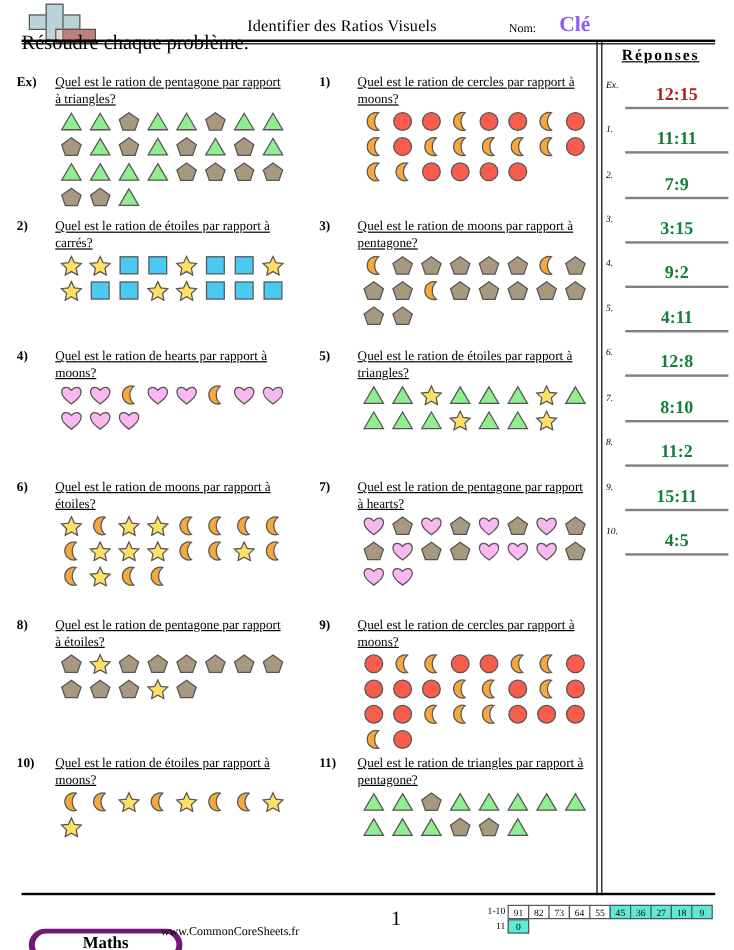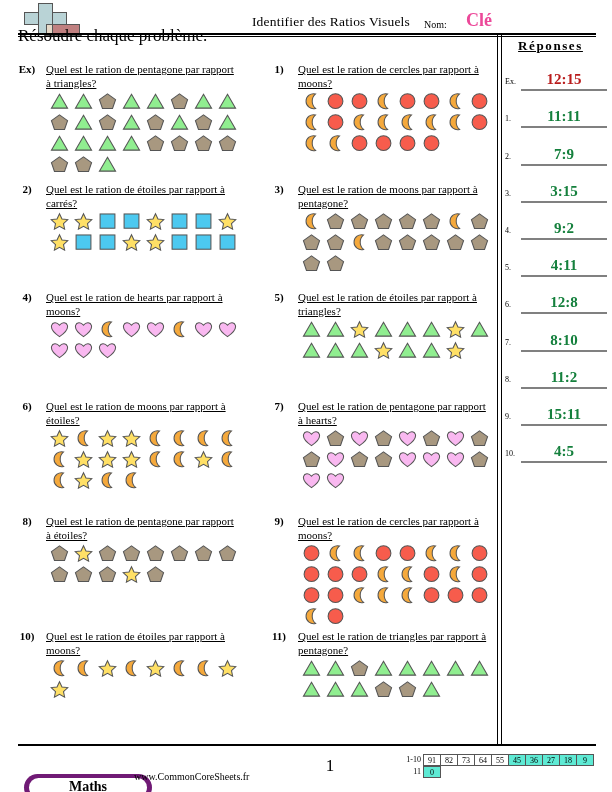--- a/index.html
+++ b/index.html
@@ -18,51 +18,51 @@
   .logo .cross-v { position: absolute; left: 18px; top: 1px; width: 15px; height: 31px;
                    background: #b9d3d6; border: 1px solid #555; }
   .logo .cross-h { position: absolute; left: 4px; top: 10px; width: 43px; height: 13px;
                    background: #b9d3d6; border: 1px solid #555; }
   .logo .book { position: absolute; left: 26px; top: 22px; width: 34px; height: 12px;
                 background: #c08080; border: 1px solid #555; }
   .logo .book-edge { position: absolute; left: 26px; top: 22px; width: 7px; height: 12px;
                      background: #e6d9c8; border: 1px solid #555; }
 
   .title { position: absolute; left: 160px; top: 14px; width: 250px;
-           text-align: right; font-size: 13.5px; letter-spacing: .2px; }
+           text-align: center; font-size: 13.5px; letter-spacing: .2px; }
   .nom-label { position: absolute; left: 424px; top: 19px; font-size: 10px; }
   .nom-value { position: absolute; left: 466px; top: 10px; font-size: 18px;
-               font-weight: bold; color: #ec4899; font-family: "Liberation Serif", serif; }
+               font-weight: bold; color: #8b5cf6; font-family: "Liberation Serif", serif; }
 
   .rule-top { position: absolute; left: 18px; top: 33px; width: 578px; height: 2px; background: #000; }
   .rule-top2 { position: absolute; left: 18px; top: 36px; width: 578px; height: 1px; background: #000; }
 
   .instructions { position: absolute; left: 18px; top: 26px; font-size: 17px;
                   font-weight: normal; }
 
   
   .vdiv { position: absolute; left: 497px; top: 34px; width: 1px; height: 712px; background: #000; }
   .vdiv2 { position: absolute; left: 501px; top: 34px; width: 1px; height: 712px; background: #000; }
 
   
   .answers { position: absolute; left: 503px; top: 38px; width: 95px; }
   .answers-title { text-align: center; font-size: 13px; font-weight: bold;
                    text-decoration: underline; letter-spacing: 1.6px; }
   .ans-row { position: relative; height: 37.2px; }
-  .ans-num { position: absolute; left: 2px; bottom: 5px; font-size: 8px; }
+  .ans-num { position: absolute; left: 2px; bottom: 16px; font-size: 8px; font-style: italic; }
   .ans-line { position: absolute; left: 18px; bottom: 0px; width: 86px; height: 2px;
               background: #808080; }
   .ans-val { position: absolute; left: 18px; bottom: 3px; width: 86px; text-align: center;
              font-size: 15px; font-weight: bold; color: #15803d; }
   .ans-val.example { color: #b91c1c; }
 
   
   .problems { position: absolute; left: 14px; top: 55px; width: 480px; }
   .prob { position: absolute; }
-  .prob .pnum { position: absolute; left: 0; top: 0; width: 26px; text-align: center;
+  .prob .pnum { position: absolute; left: 0; top: 0; width: 26px; text-align: left;
                 font-size: 11px; font-weight: bold; }
   .prob .ptext { position: absolute; left: 32px; top: 0; width: 190px;
                  font-size: 11px; line-height: 13.5px; text-decoration: underline; }
   .prob .shapes { position: absolute; left: 36px; }
   .srow { height: 21px; white-space: nowrap; }
   .shape { display: inline-block; width: 21px; height: 20px; vertical-align: top;
            margin-right: 3px; }
   .shape svg { display: block; }
 
   

